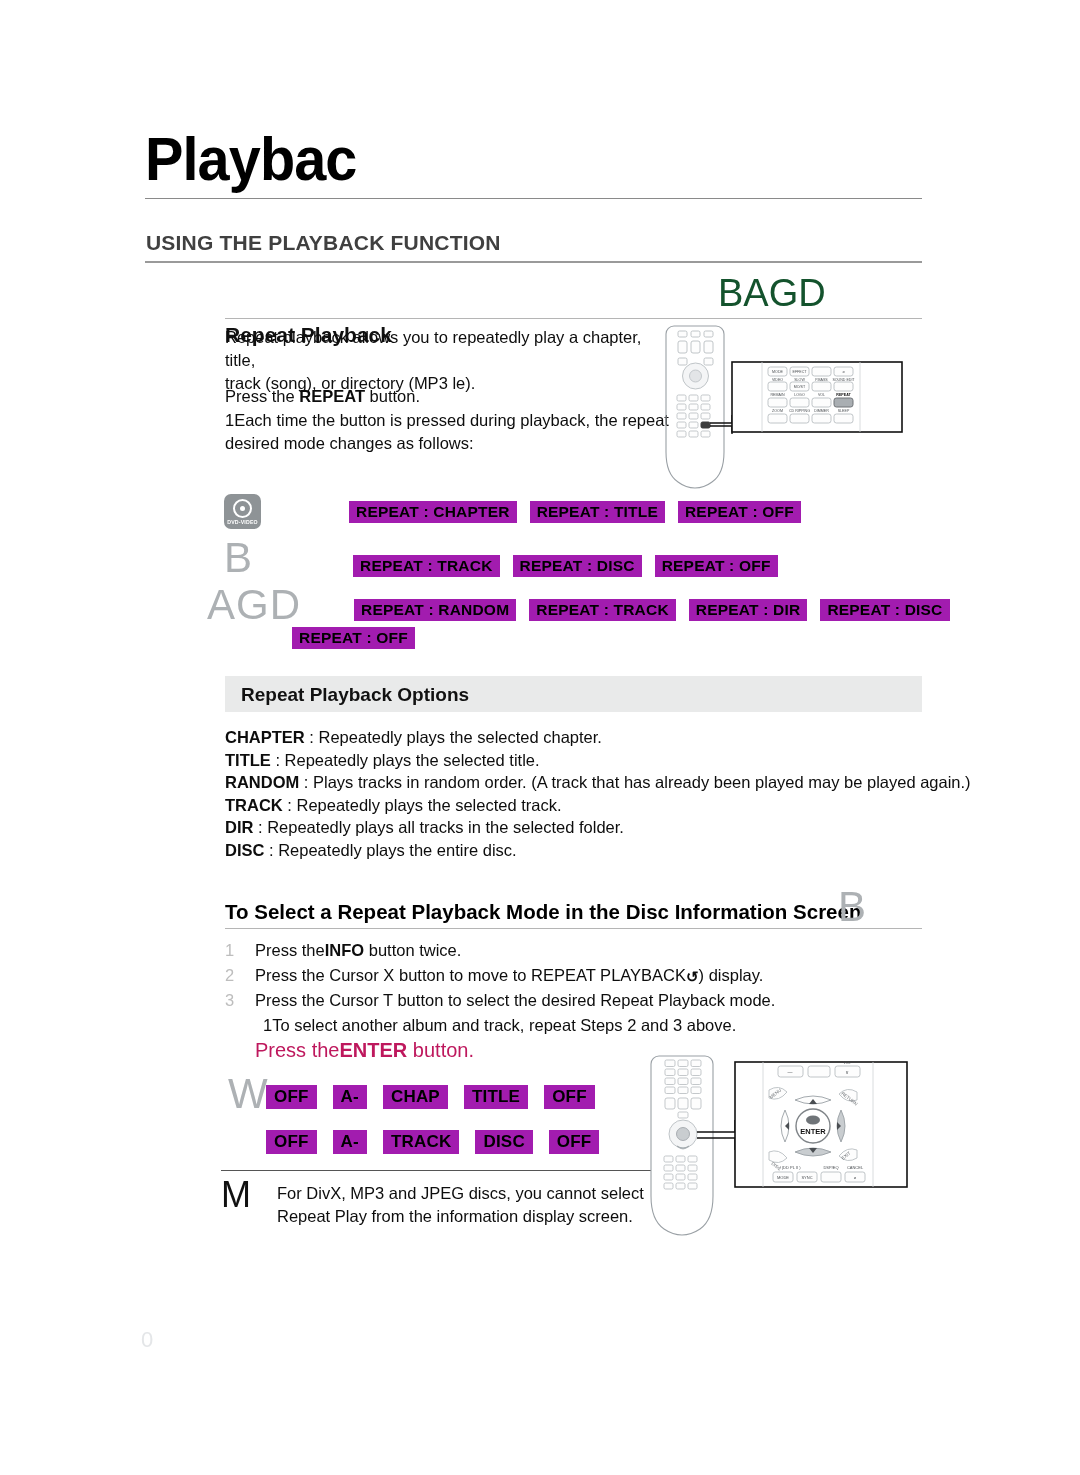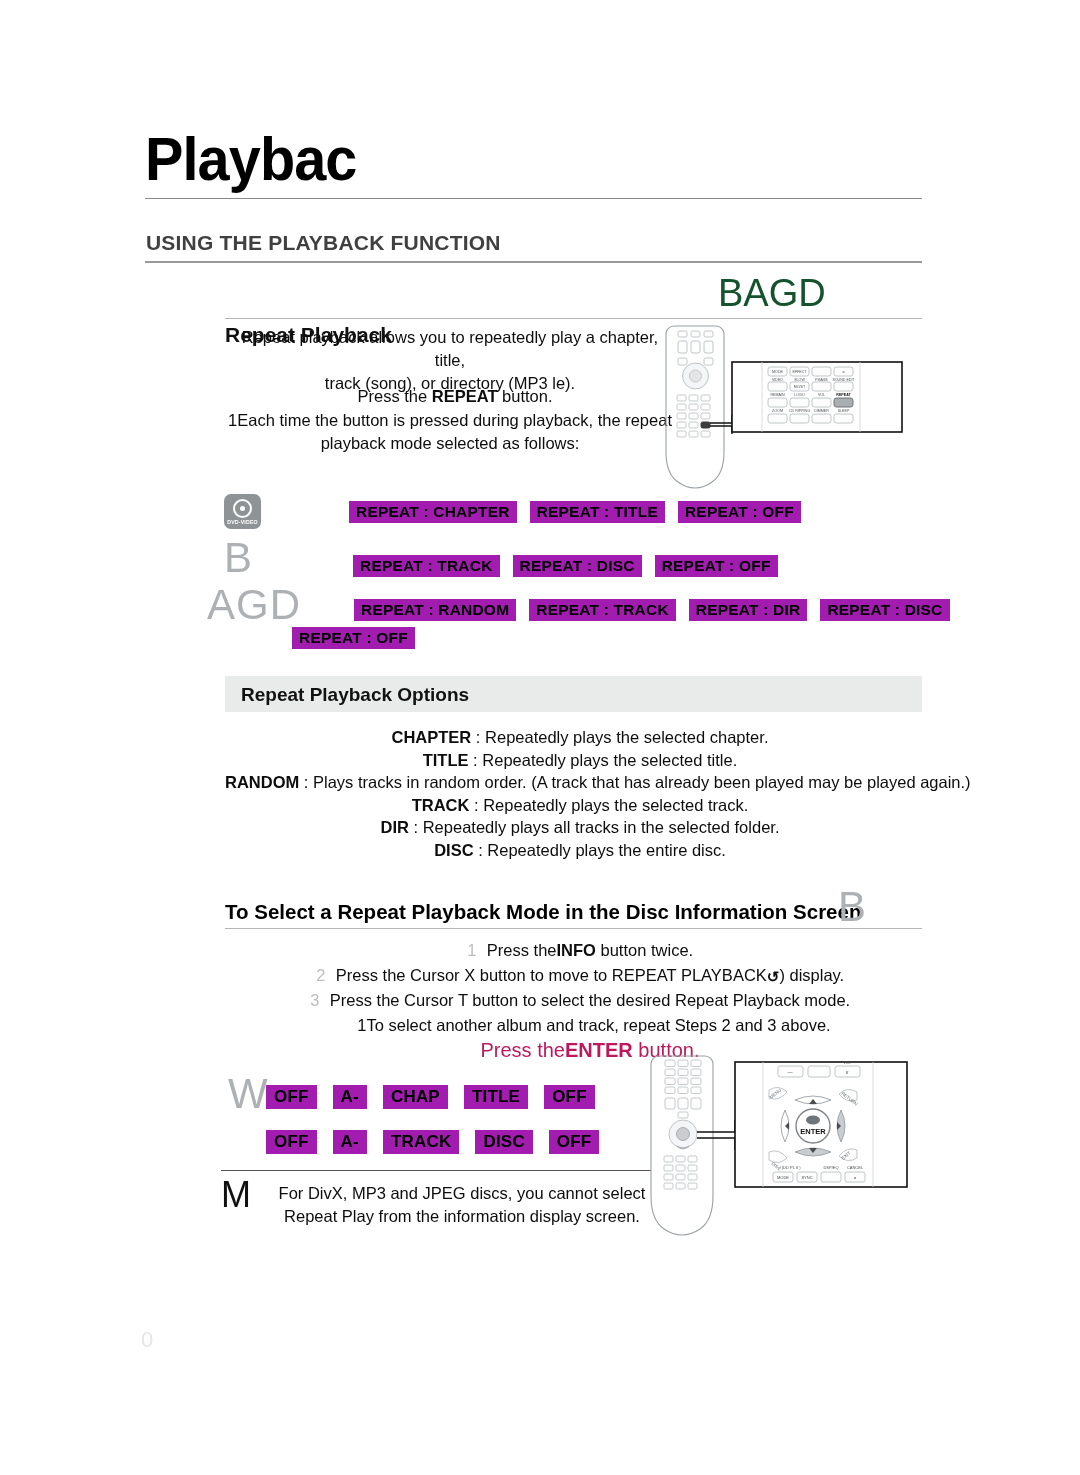--- a/index.html
+++ b/index.html
@@ -11,21 +11,21 @@
     width: 1080px; height: 1475px;
     position: relative;
     font-family: "Liberation Sans", sans-serif;
     color: #0a0a0a;
     overflow: hidden;
   }
 
   
   .page {
     position: absolute;
-    left: 0; top: 0; width: 891px; height: 1475px; text-align: center;
+    left: 0; top: 0; width: 891px; height: 1475px;
   }
 
   
   .chapter-title {
     position: absolute;
     left: 145px; top: 128px;
     font-size: 62px;
     font-weight: 700;
     letter-spacing: -1px;
     line-height: 1.0;
@@ -294,21 +294,21 @@
   <div class="sub-heading">Repeat Playback</div>
   <div class="disc-tags">BAGD</div>
   <div class="rule-sub"></div>
 
   <div class="para" id="intro-para">Repeat playback allows you to repeatedly play a chapter, title,
 track (song), or directory (MP3  le).</div>
 
   <div class="para" id="press-repeat"><span>Press the </span><span class="b">REPEAT</span><span> button.</span></div>
 
   <div class="para" id="repeat-step"><span>1</span><span>Each time the button is pressed during playback, the repeat
-  playback mode selected as follows:</span></div>
+  desired mode changes as follows:</span></div>
 
   <div class="dvd-icon">
     <div class="disc"></div>
     <div class="dvd-label">DVD-VIDEO</div>
   </div>
   <div class="marker" id="marker-b">B</div>
   <div class="marker" id="marker-agd">AGD</div>
 
   <div class="badge-row" id="badge-row-1"><span class="badge">REPEAT : CHAPTER</span><span class="badge">REPEAT : TITLE</span><span class="badge">REPEAT : OFF</span></div>
   <div class="badge-row" id="badge-row-2"><span class="badge">REPEAT : TRACK</span><span class="badge">REPEAT : DISC</span><span class="badge">REPEAT : OFF</span></div>

